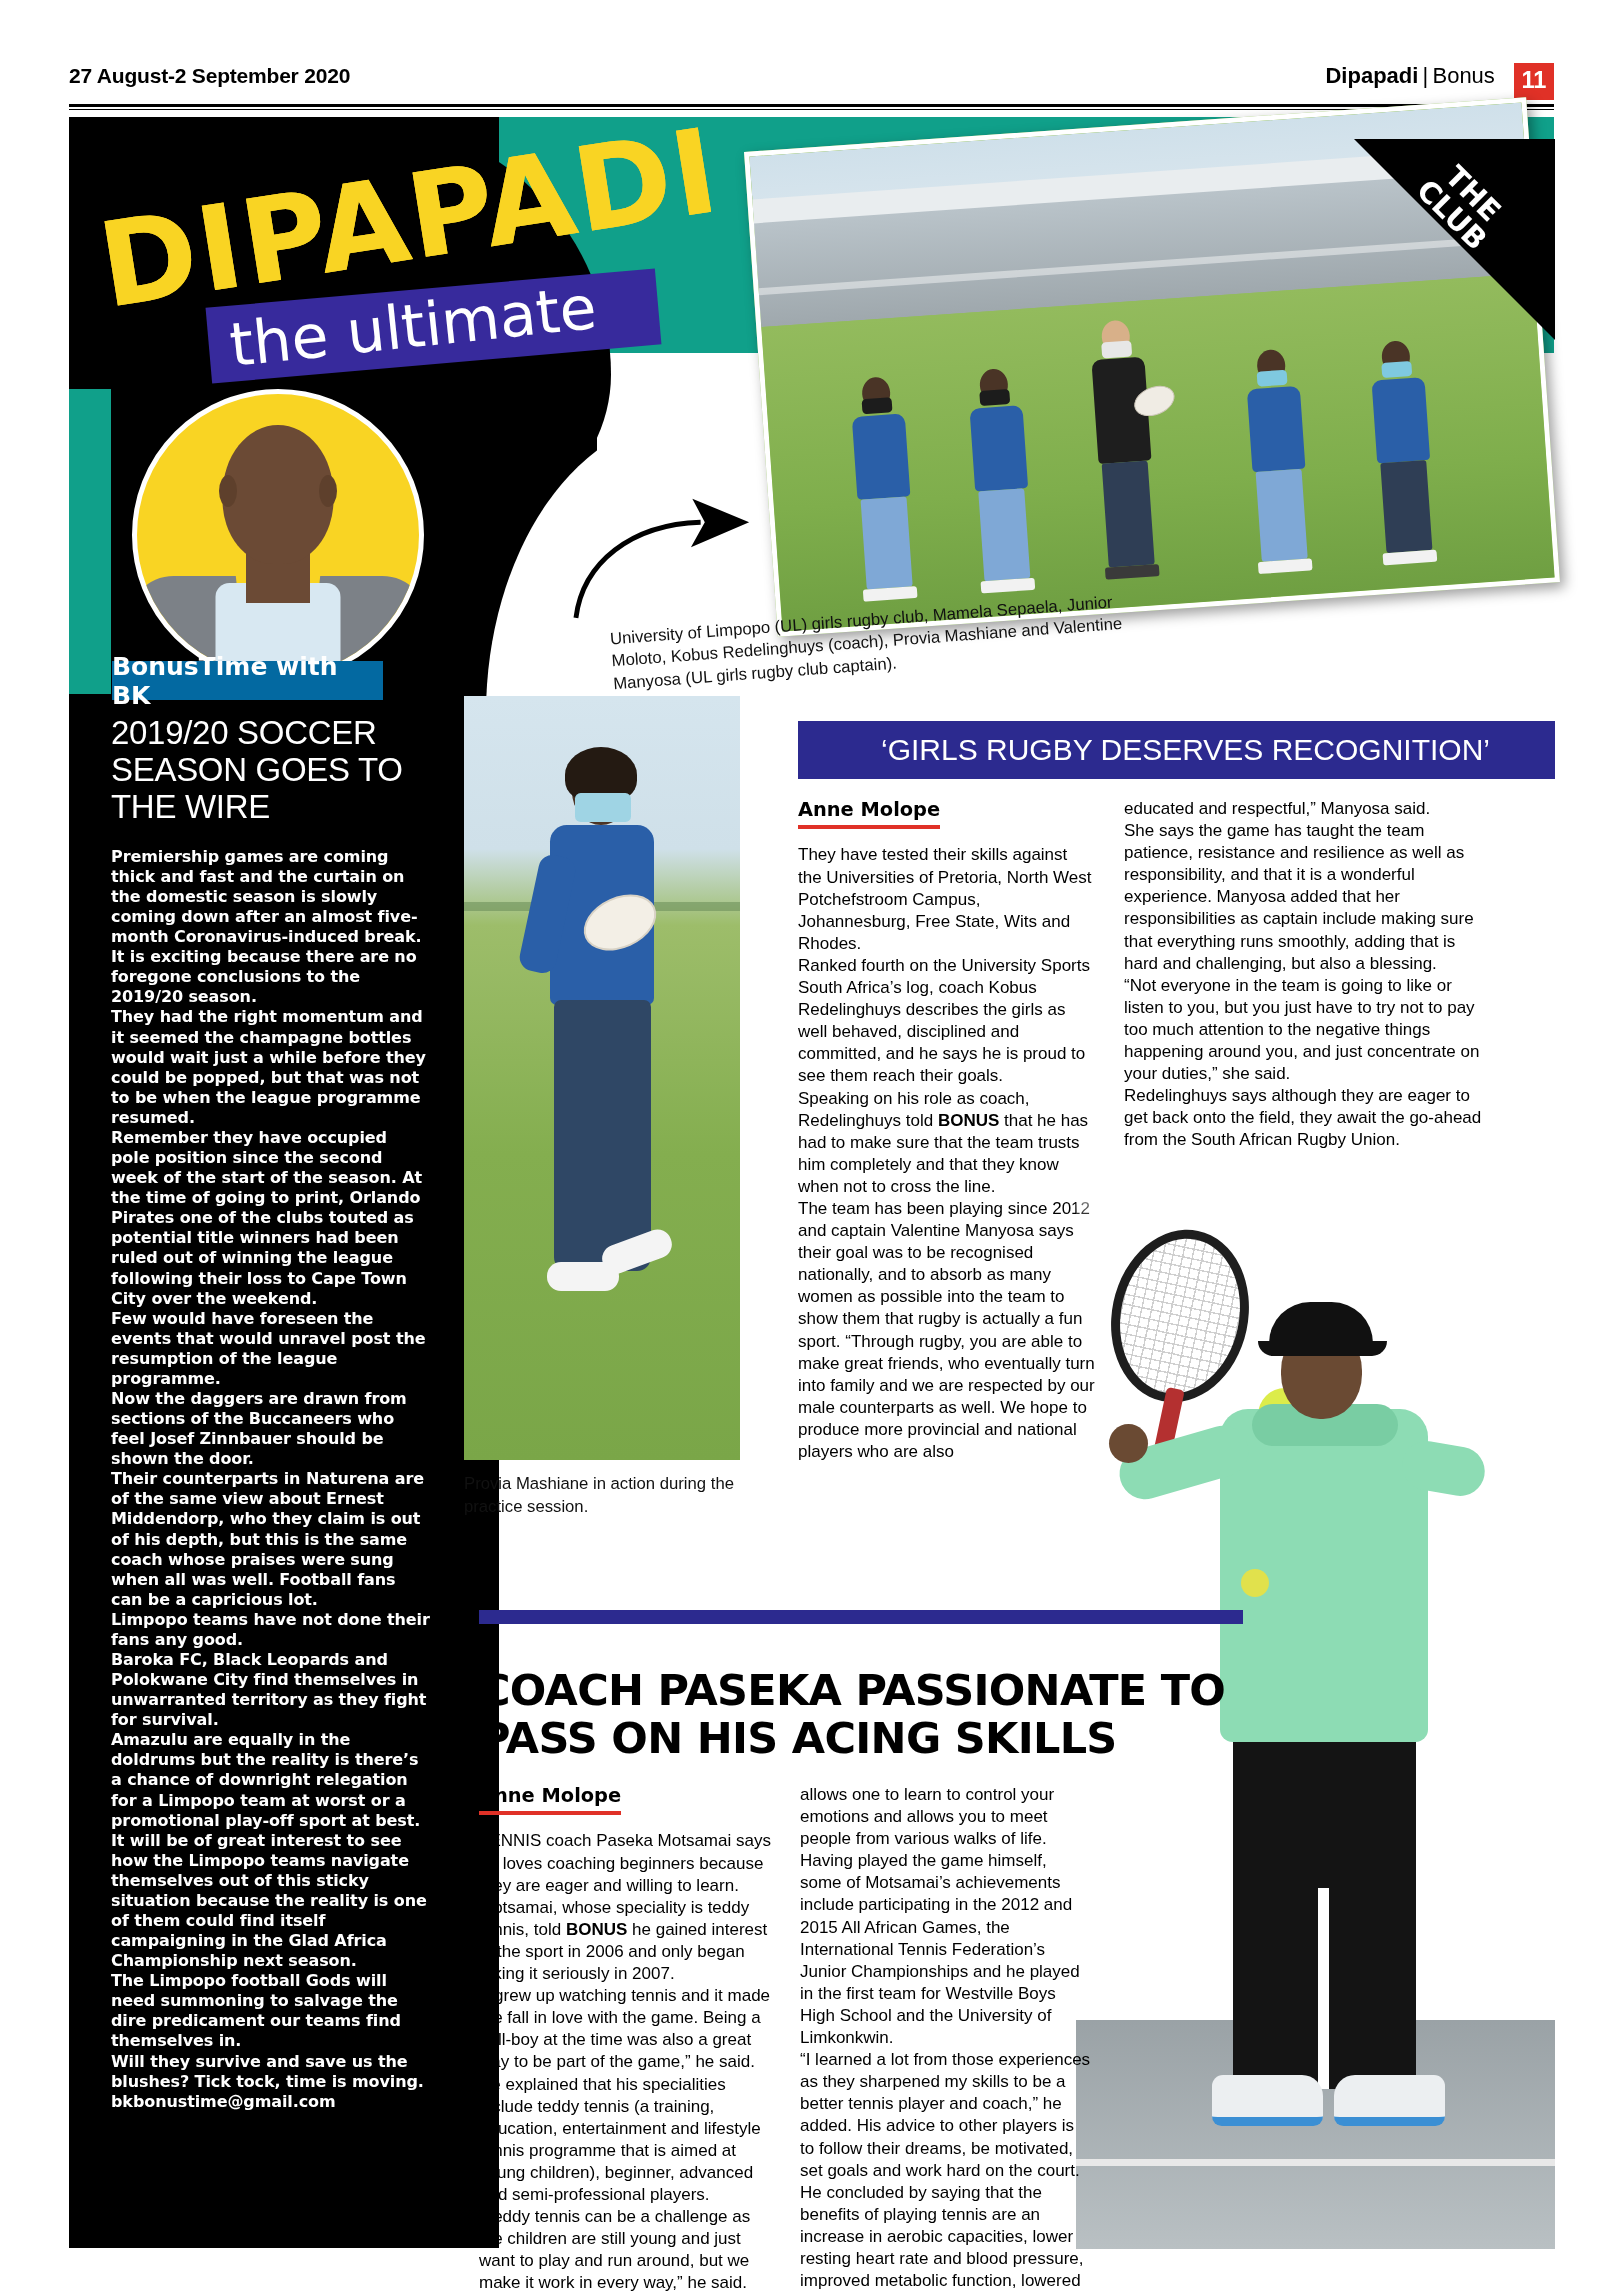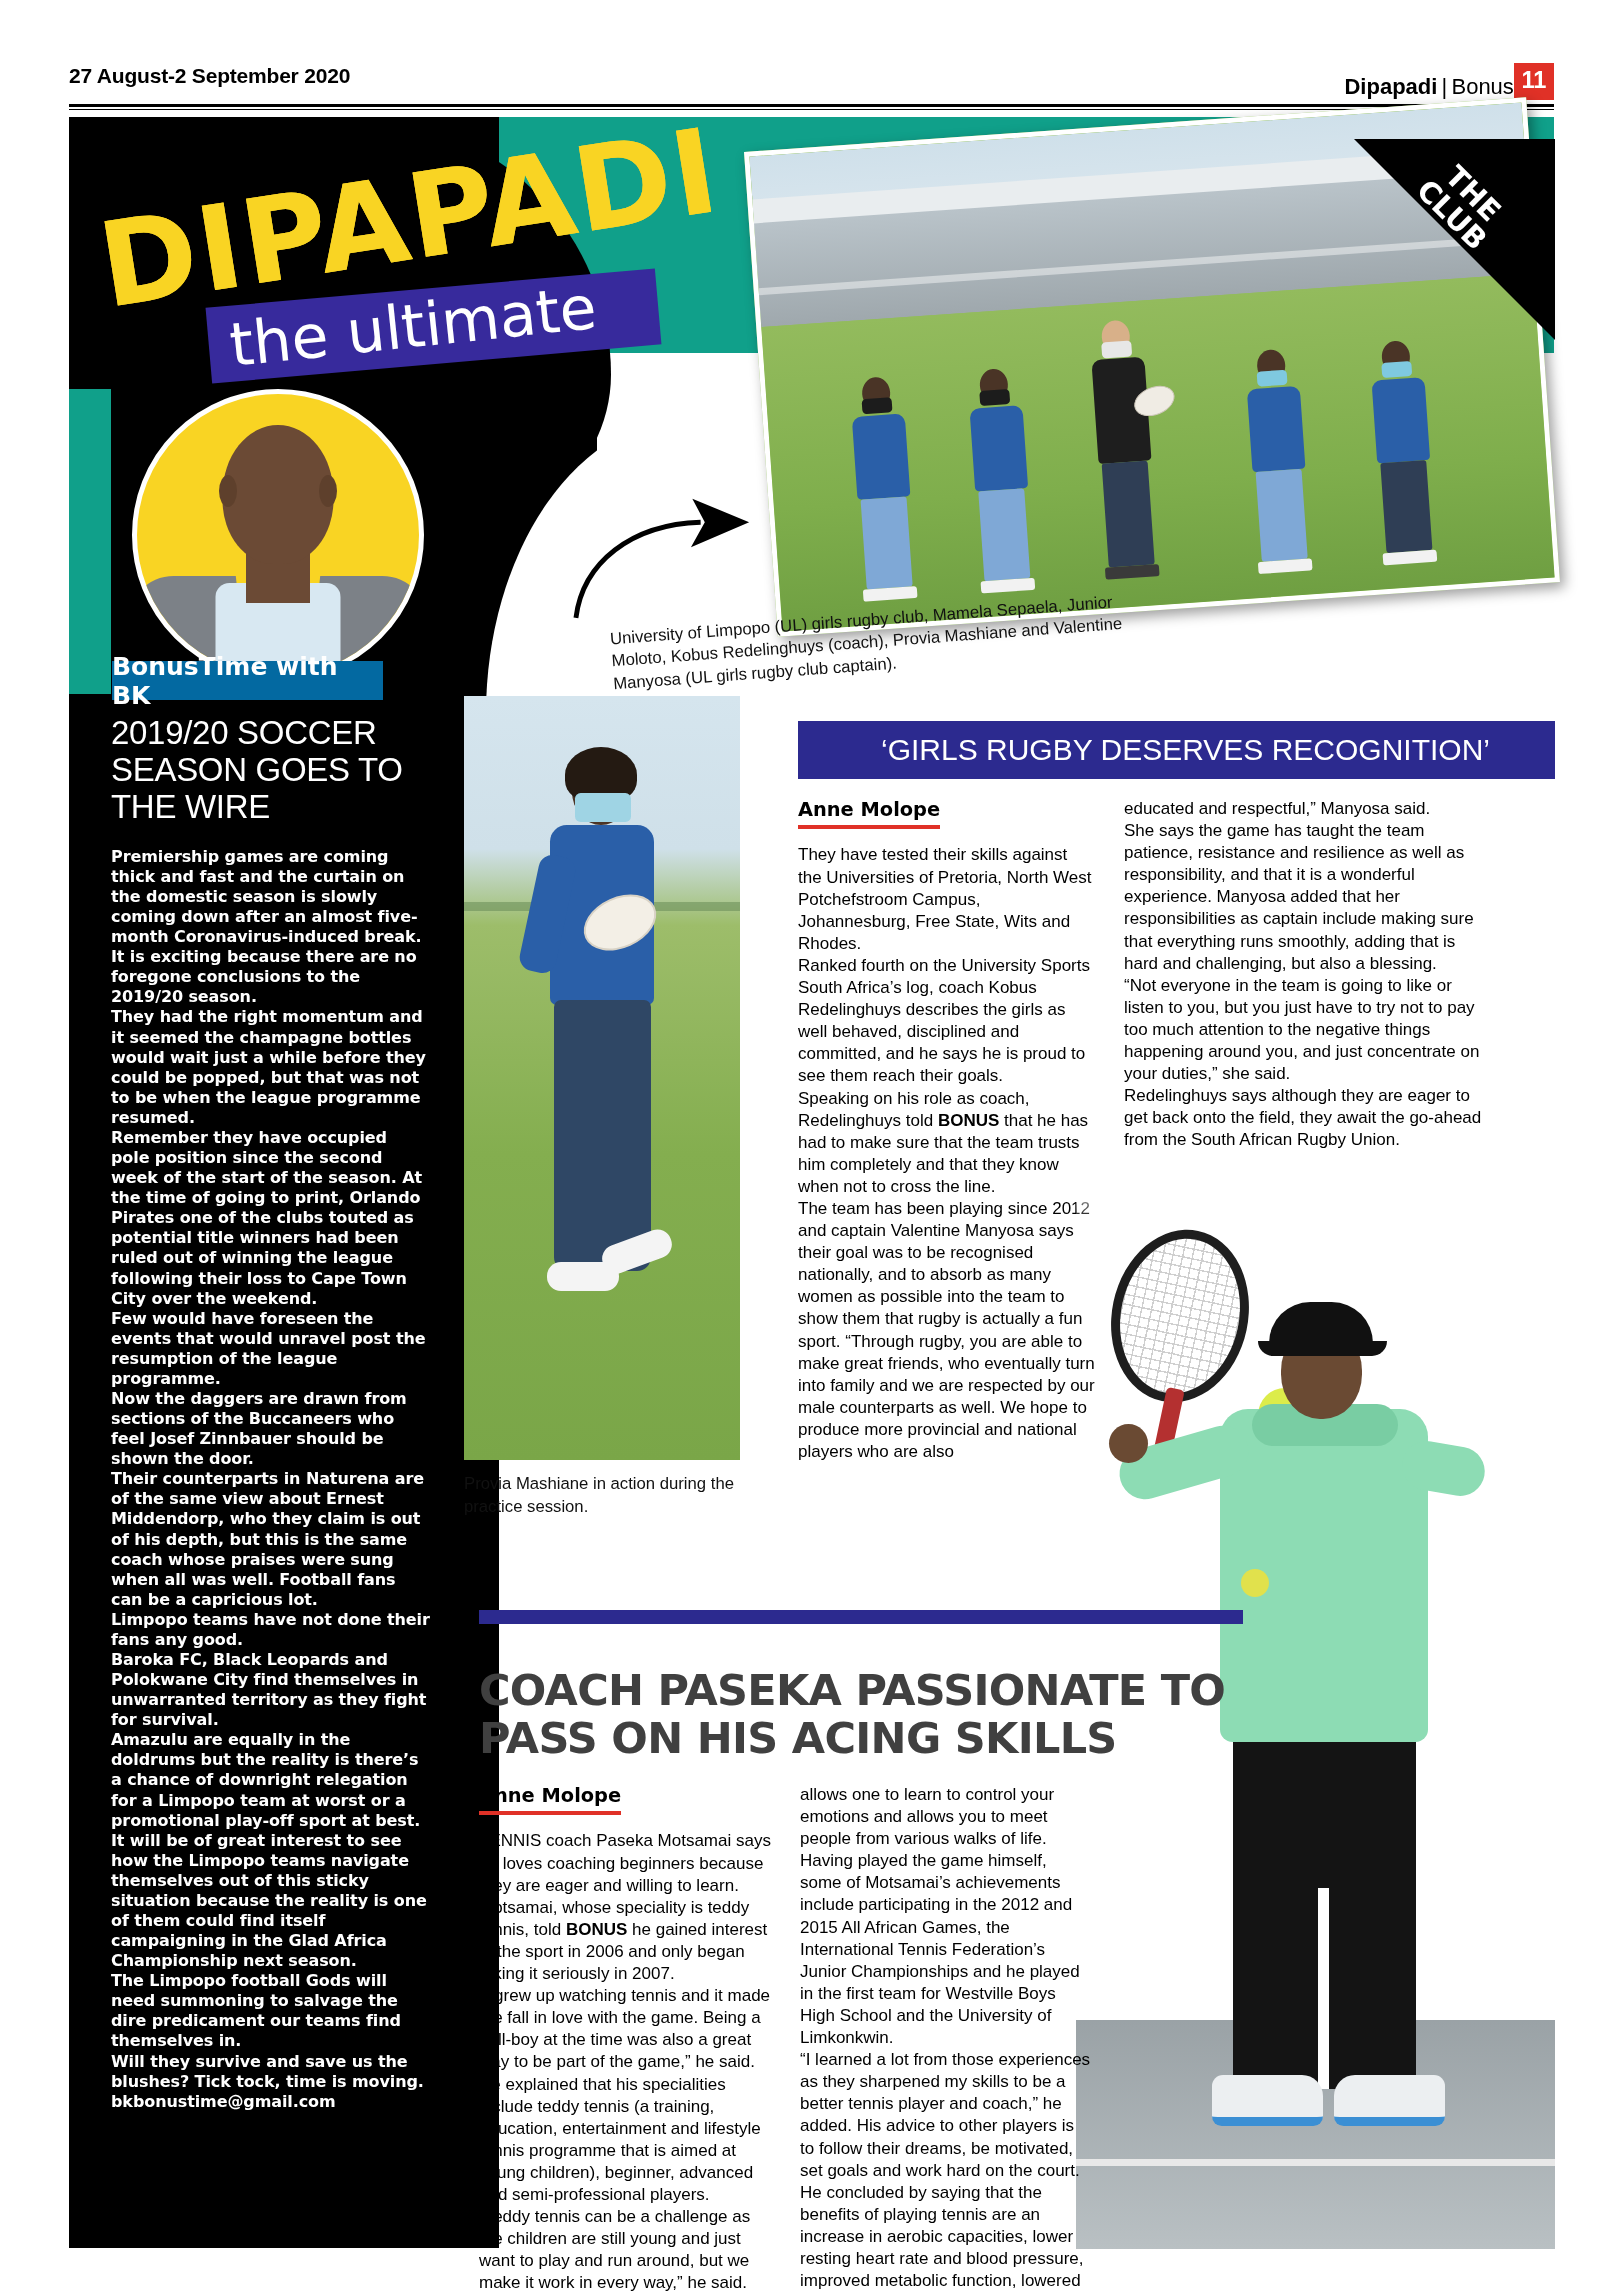--- a/index.html
+++ b/index.html
@@ -14,21 +14,21 @@
   #page-header {
     position: absolute; left: 69px; top: 64px; width: 1485px; height: 42px;
   }
   #header-date {
     position: absolute; left: 0; top: 0;
     font-size: 21px; font-weight: 700; color: #000;
     letter-spacing: -0.2px;
   }
   #header-right {
     position: absolute; right: 0; top: -1.4px;
-    display: flex; align-items: flex-end; gap: 0;
+    display: flex; align-items: flex-start; gap: 19px;
   }
   #header-section {
     font-size: 22px; color: #000; white-space: nowrap;
   }
   #header-section b { font-weight: 700; }
   #header-section .sep { font-weight: 400; padding: 0 4.2px; }
   #page-number {
     background: #e03127; color: #fff; font-weight: 700;
     font-size: 23.6px; line-height: 1;
     padding: 6.2px 7.6px 7.6px 7.6px; display: inline-block;
@@ -300,21 +300,21 @@
 
   
   #tennis-rule {
     position: absolute; left: 479px; top: 1610px;
     width: 764px; height: 14px; background: #2c2a8f;
   }
   #tennis-headline {
     position: absolute; left: 479px; top: 1666px; width: 777px;
     font-family: "DejaVu Sans", sans-serif;
     font-weight: 700; font-size: 43px; line-height: 1.12;
-    color: #404040; letter-spacing: -0.7px;
+    color: #000000; letter-spacing: -0.7px;
   }
   #tennis-cols {
     position: absolute; left: 479px; top: 1784px;
     width: 777px; display: flex; gap: 29px;
   }
   #tennis-col1 { width: 292px; }
   #tennis-col2 { width: 292px; }
 
   
   #tennis-photo {

